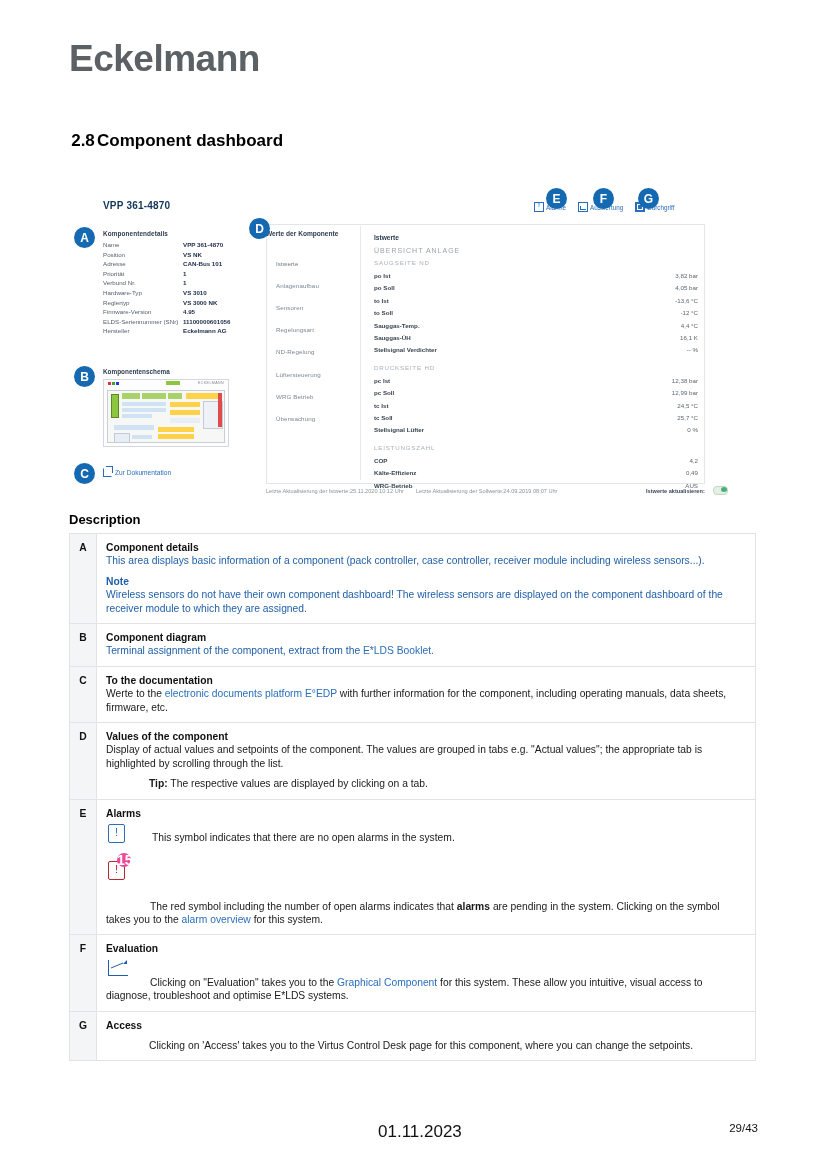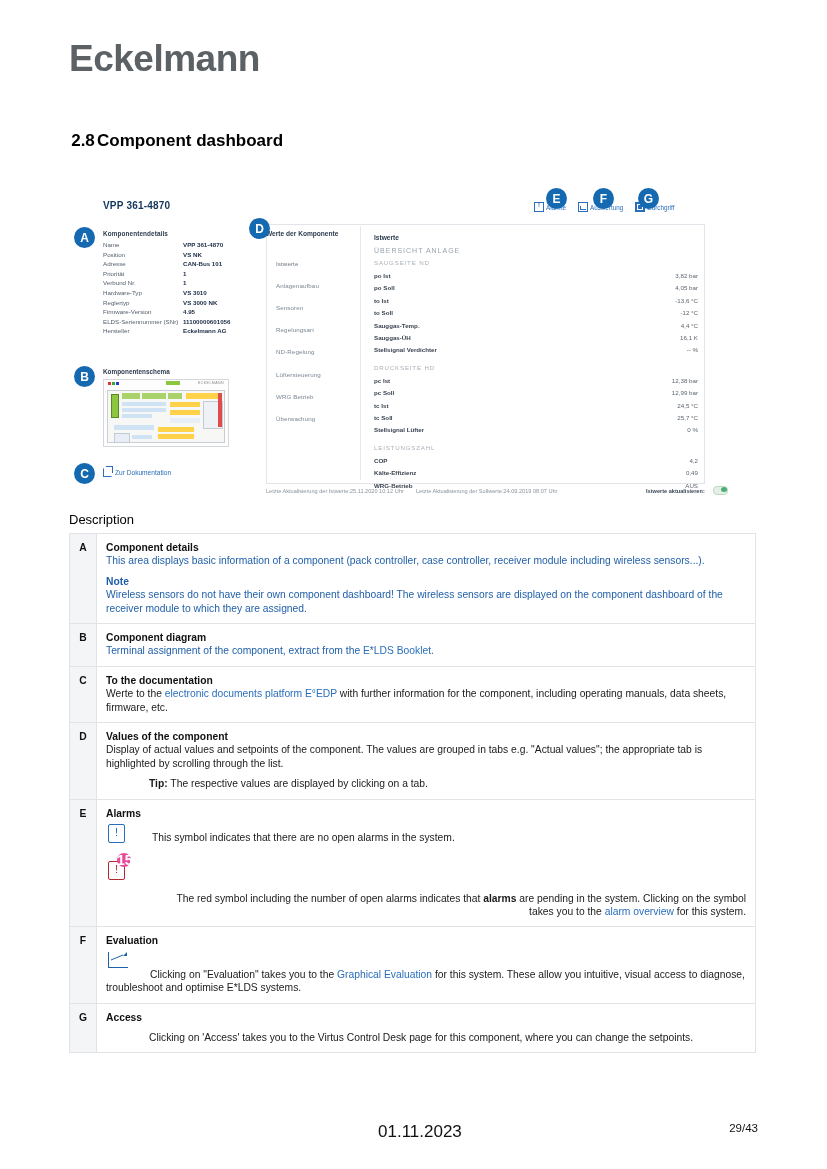--- a/index.html
+++ b/index.html
@@ -146,21 +146,21 @@
   .badge{
     position:absolute; width:21px; height:21px; border-radius:50%;
     background:#1569b0; color:#fff; font-size:12px; font-weight:bold;
     display:flex; align-items:center; justify-content:center;
     font-family:"Liberation Sans", sans-serif;
   }
 
   
   .desc-head{
     position:absolute; left:69px; top:512px;
-    font-size:13px; font-weight:normal; color:#000;
+    font-size:13px; font-weight:bold; color:#000;
   }
   table.desc{
     position:absolute; left:69px; top:533px; width:687px;
     border-collapse:collapse; font-size:10.3px;
   }
   table.desc td{
     border:1px solid #e1e3e6; vertical-align:top; padding:7px 9px 8px 9px;
     line-height:13.4px;
   }
   table.desc td.key{
@@ -469,30 +469,30 @@
       </td>
     </tr>
 
     <tr>
       <td class="key">E</td>
       <td>
         <div class="t-title">Alarms</div>
         <span class="icon-cell"><span class="al-ok"></span></span>
         <div class="p" style="margin-left:46px;margin-top:-14px;">This symbol indicates that there are no open alarms in the system.</div>
         <span class="icon-cell" style="margin-top:16px;"><span class="al-bad"></span><span class="al-count">15</span></span>
-        <div class="p" style="margin-top:12px;text-align:right;"><span style="display:inline-block;width:44px;"></span><span>The red symbol including the number of open alarms indicates that </span><b>alarms</b><span> are pending in the system. Clicking on the symbol takes you to the </span><span class="lnk">alarm overview</span><span> for this system.</span></div>
+        <div class="p" style="margin-top:20px;"><span style="display:inline-block;width:44px;"></span><span>The red symbol including the number of open alarms indicates that </span><b>alarms</b><span> are pending in the system. Clicking on the symbol takes you to the </span><span class="lnk">alarm overview</span><span> for this system.</span></div>
       </td>
     </tr>
 
     <tr>
       <td class="key">F</td>
       <td>
         <div class="t-title">Evaluation</div>
         <span class="icon-cell"><span class="ev-ic"></span></span>
-        <div class="p" style="margin-top:-2px;"><span style="display:inline-block;width:44px;"></span><span>Clicking on "Evaluation" takes you to the </span><span class="lnk">Graphical Evaluation</span><span> for this system. These allow you intuitive, visual access to diagnose, troubleshoot and optimise E*LDS systems.</span></div>
+        <div class="p" style="margin-top:-2px;"><span style="display:inline-block;width:44px;"></span><span>Clicking on "Evaluation" takes you to the </span><span class="lnk">Graphical Component</span><span> for this system. These allow you intuitive, visual access to diagnose, troubleshoot and optimise E*LDS systems.</span></div>
       </td>
     </tr>
 
     <tr>
       <td class="key">G</td>
       <td>
         <div class="t-title">Access</div>
         <div class="p mt">Clicking on 'Access' takes you to the Virtus Control Desk page for this component, where you can change the setpoints.</div>
       </td>
     </tr>

